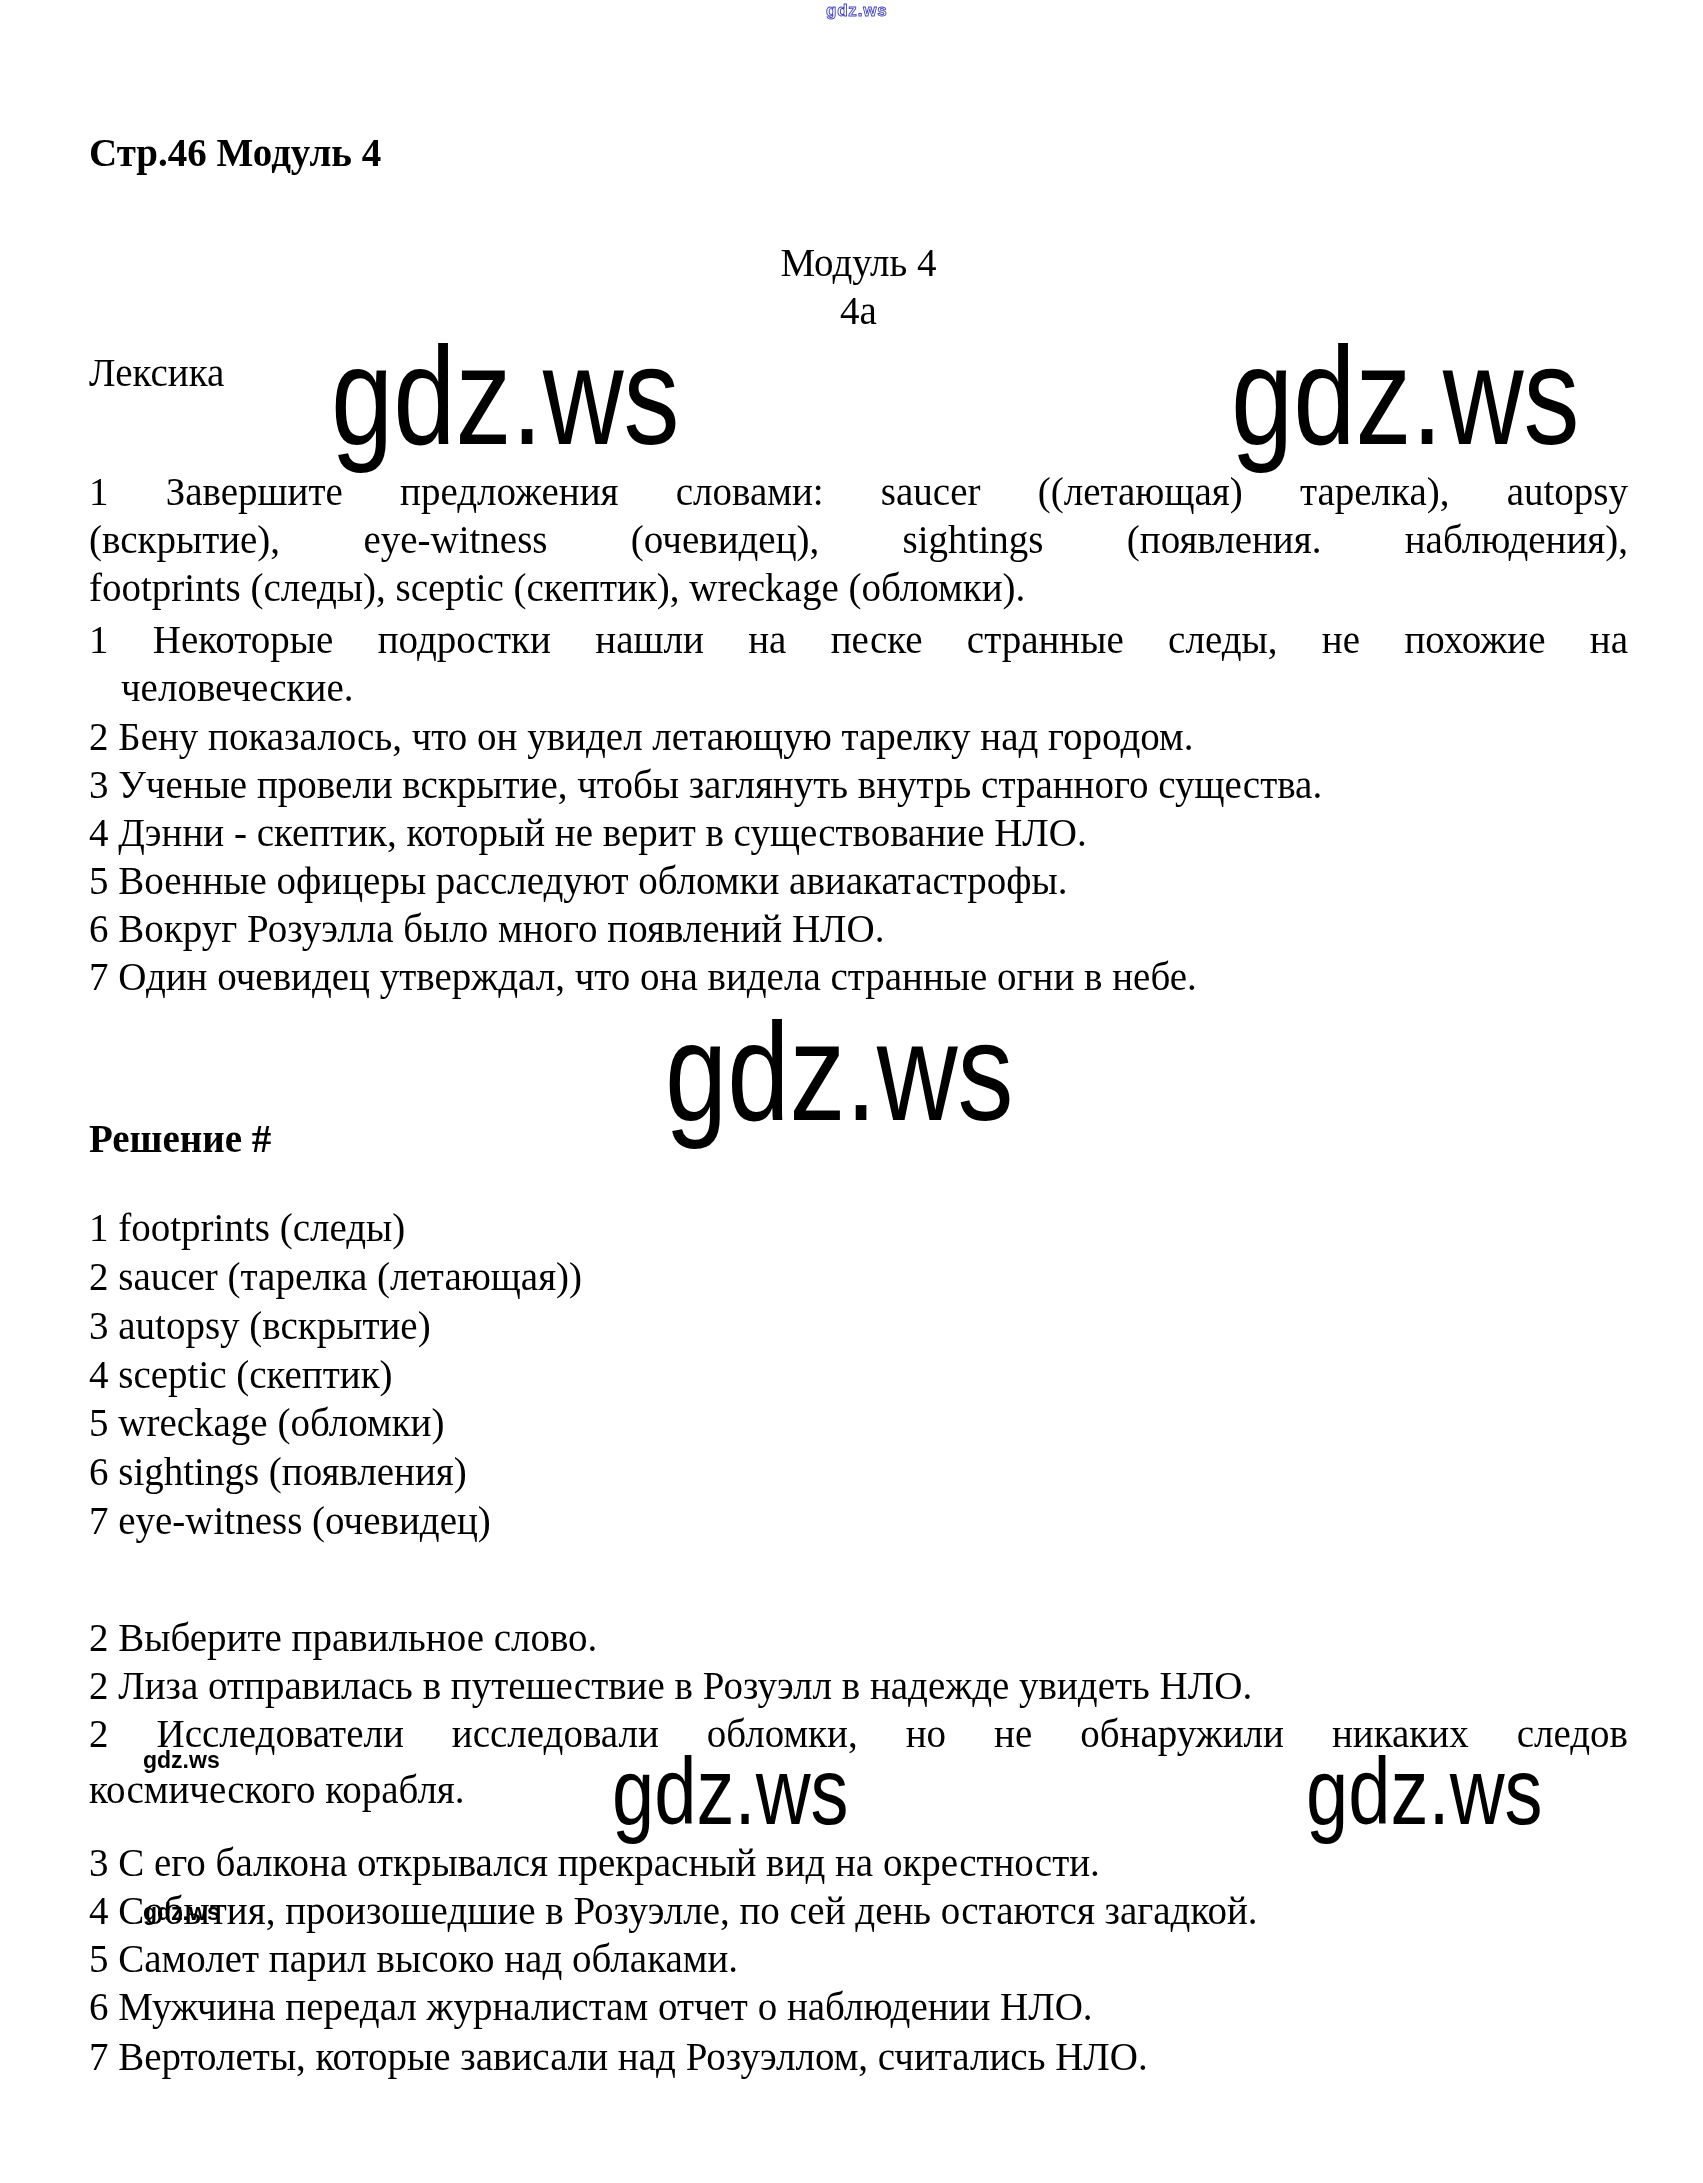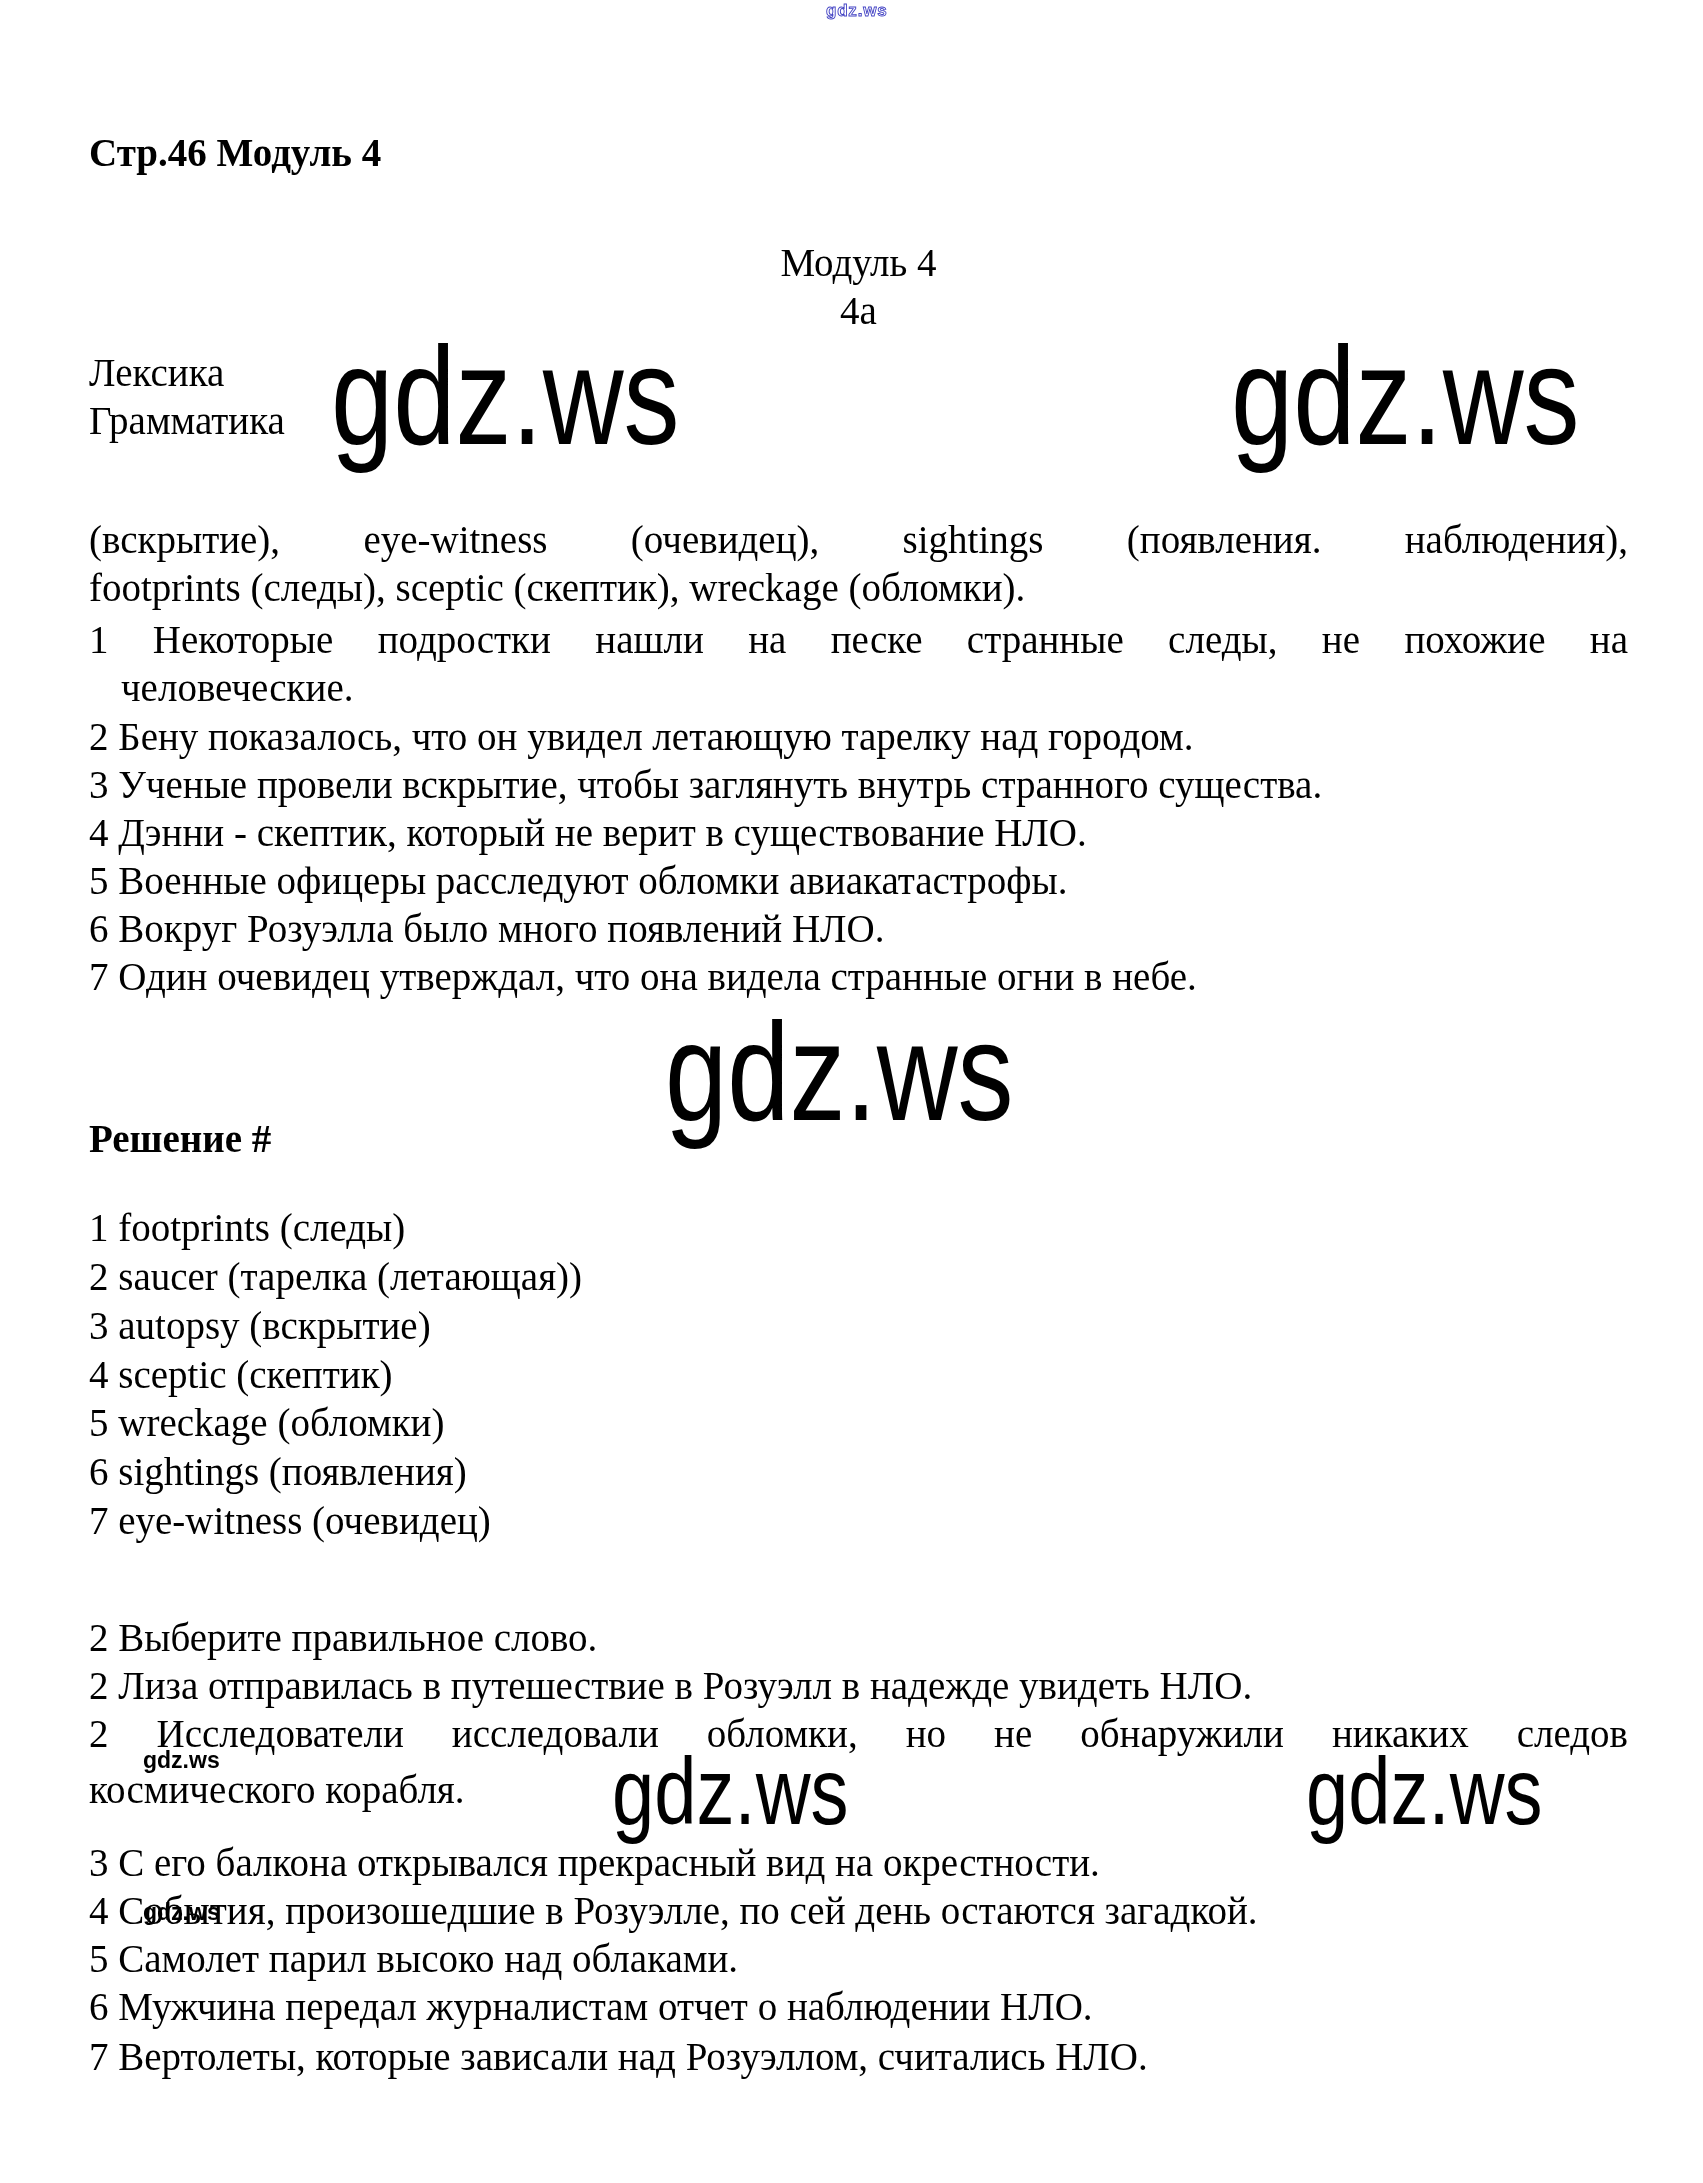--- a/index.html
+++ b/index.html
@@ -63,25 +63,25 @@
 <div class="page">
 
   <span class="wm-tiny" style="top:1.6px;left:826px;">gdz.ws</span>
 
   <div class="line bold" style="top:129px;">Стр.46 Модуль 4</div>
 
   <div class="line center" style="top:239px;">Модуль 4</div>
   <div class="line center" style="top:287px;text-align:center;">4a</div>
 
   <div class="line" style="top:349px;">Лексика</div>
-  <div class="line" style="top:397px;">Грамматика</div>
 
   <span class="wm wm-big" style="top:326px;left:331px;">gdz.ws</span>
   <span class="wm wm-big" style="top:326px;left:1231px;">gdz.ws</span>
 
+  <div class="line just" style="top:468px;">1 Завершите предложения словами: saucer ((летающая) тарелка), autopsy</div>
   <div class="line just" style="top:516px;">(вскрытие), eye-witness (очевидец), sightings (появления. наблюдения),</div>
   <div class="line" style="top:564px;">footprints (следы), sceptic (скептик), wreckage (обломки).</div>
 
   <div class="line just" style="top:616px;">1 Некоторые подростки нашли на песке странные следы, не похожие на</div>
   <div class="line" style="top:664px;margin-left:32px;">человеческие.</div>
   <div class="line" style="top:713px;">2 Бену показалось, что он увидел летающую тарелку над городом.</div>
   <div class="line" style="top:761px;">3 Ученые провели вскрытие, чтобы заглянуть внутрь странного существа.</div>
   <div class="line" style="top:809px;">4 Дэнни - скептик, который не верит в существование НЛО.</div>
   <div class="line" style="top:857px;">5 Военные офицеры расследуют обломки авиакатастрофы.</div>
   <div class="line" style="top:905px;">6 Вокруг Розуэлла было много появлений НЛО.</div>

